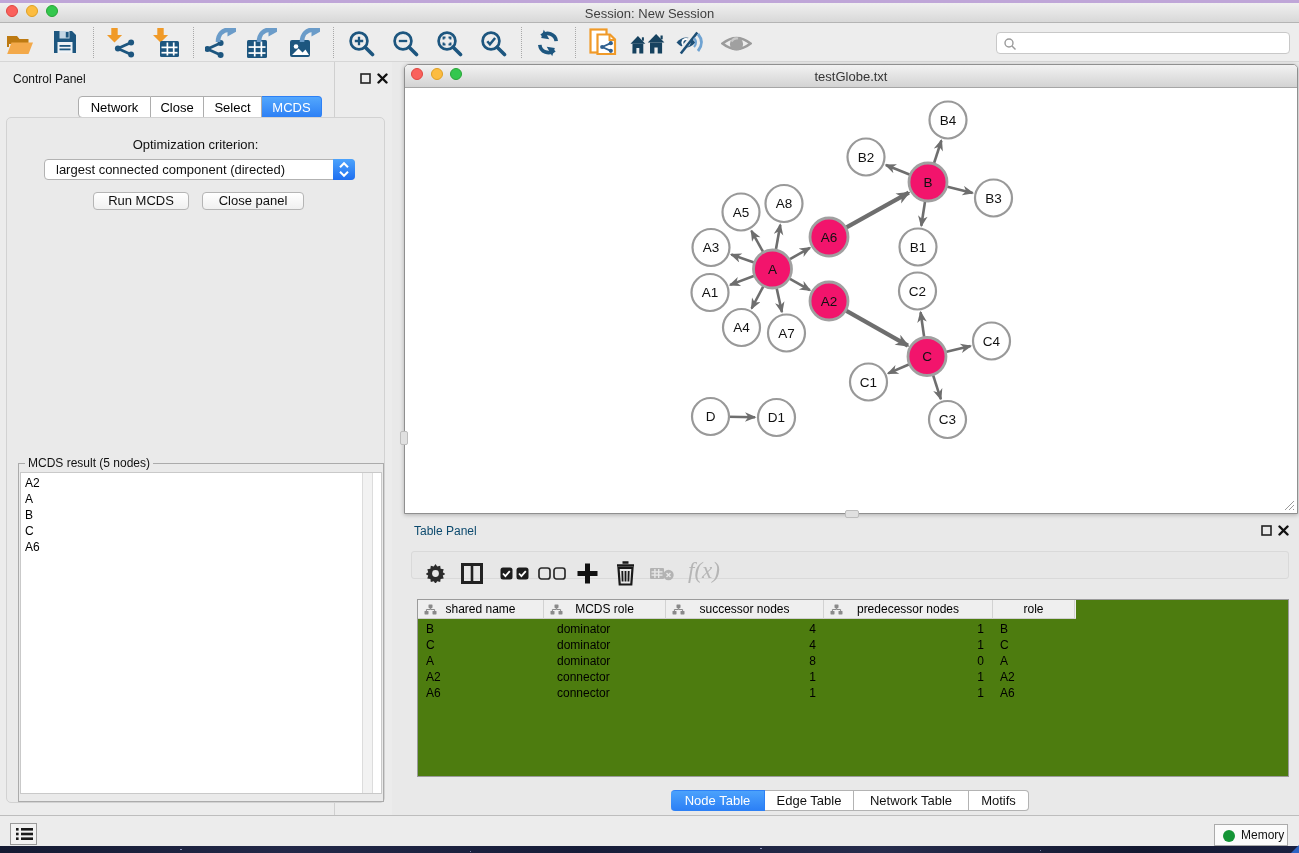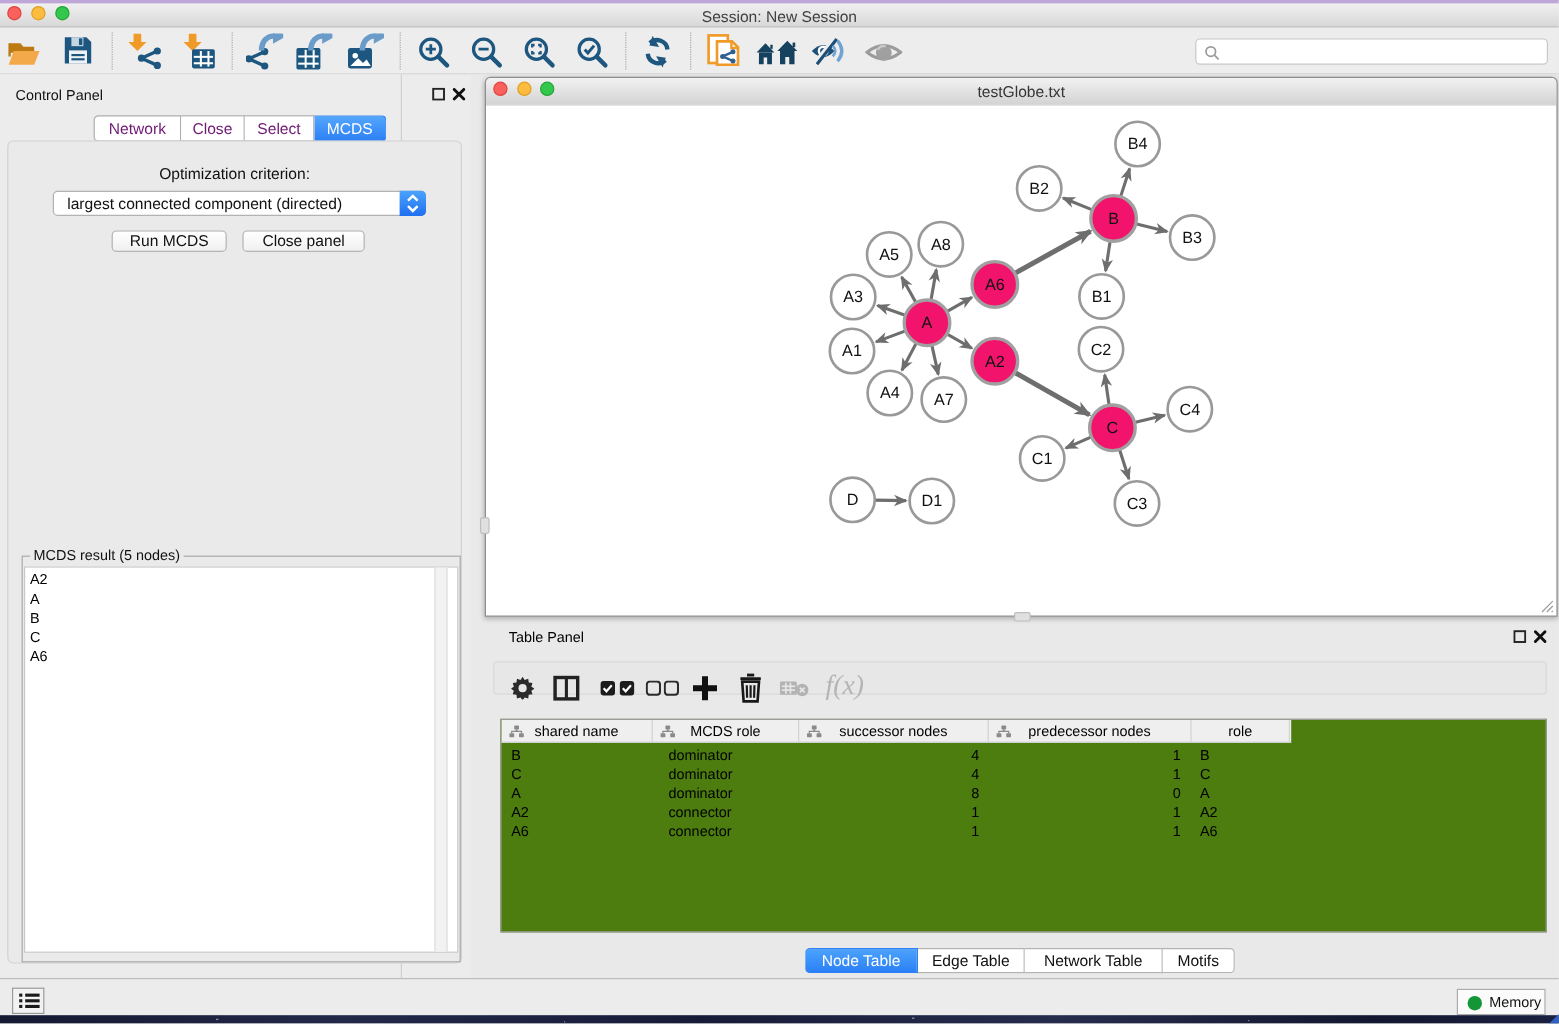--- a/index.html
+++ b/index.html
@@ -15,21 +15,21 @@
 #toolbar{left:0;top:23px;width:1299px;height:39px;background:#ededed;border-bottom:1px solid #d6d6d6}
 .sep{position:absolute;top:4px;height:31px;width:0;border-left:1px dotted #a9a9a9}
 .tbi{position:absolute;top:6px}
 #search{position:absolute;left:996px;top:9px;width:294px;height:22px;background:#fff;border:1px solid #c8c8c8;border-radius:4px}
 #search svg{position:absolute;left:6px;top:4px}
 
 #cp{left:0;top:62px;width:335px;height:753px;background:#ececec;border-right:1px solid #d0d0d0}
 #cp .hdr{position:absolute;left:13px;top:10px;font-size:12px;color:#111}
 .wbtn{position:absolute;top:11px;width:11px;height:11px}
 #tabs{position:absolute;left:78px;top:34px;height:22px;display:flex}
-#tabs .tab{height:22px;line-height:21px;font-size:13px;color:#701a75;background:#fff;border:1px solid #adadad;border-left:none;text-align:center}
+#tabs .tab{height:22px;line-height:21px;font-size:13px;color:#000000;background:#fff;border:1px solid #adadad;border-left:none;text-align:center}
 #tabs .tab:first-child{border-left:1px solid #adadad;border-radius:4px 0 0 4px}
 #tabs .tab.sel{background:linear-gradient(#53a7fd,#2d80f5);color:#fff;border-color:#2d80f5;border-radius:0 4px 4px 0}
 #cpanel{position:absolute;left:6px;top:55px;width:379px;height:686px;background:#eaeaea;border:1px solid #d2d2d2;border-radius:5px}
 #optlabel{position:absolute;left:0;width:100%;top:19px;text-align:center;font-size:13px;color:#111}
 #combo{position:absolute;left:37px;top:41px;width:311px;height:21px;background:#fff;border:1px solid #b2b2b2;border-radius:4px;font-size:13px;color:#111;line-height:19px;padding-left:11px}
 #combo .cap{position:absolute;right:-1px;top:-1px;width:22px;height:21px;border-radius:0 4px 4px 0;background:linear-gradient(#4ca3fc,#1f6ff0)}
 .btn{position:absolute;top:74px;height:18px;background:linear-gradient(#fff,#f0f0f0);border:1px solid #b5b5b5;border-radius:4px;font-size:13px;color:#111;text-align:center;line-height:16px}
 #fs{position:absolute;left:11px;top:345px;width:366px;height:339px;border:1px solid #ababab}
 #fs .leg{position:absolute;left:6px;top:-8px;background:#eaeaea;padding:0 3px;font-size:12px;color:#111}
 #fslist{position:absolute;left:1px;top:8px;width:362px;height:322px;background:#fff;border:1px solid #c9c9c9;font-size:12px;line-height:16px;padding:2px 0 0 4px;color:#000}
@@ -47,21 +47,21 @@
 #nw .bar .t{position:absolute;left:0;right:0;top:4px;text-align:center;font-size:13px;color:#353535}
 #nw .tl{top:6px}
 #graph{position:absolute;left:-1px;top:23px}
 #graph text{font-size:13.5px;fill:#111;text-anchor:middle;font-family:"Liberation Sans",sans-serif}
 #graph .e1{stroke:#6e6e6e;stroke-width:2.6}
 #graph .e2{stroke:#6e6e6e;stroke-width:4.2}
 #graph .nw{fill:#fff;stroke:#999;stroke-width:2.2}
 #graph .np{fill:#f2146c;stroke:#a0a0a0;stroke-width:2.8}
 
 #tp{position:absolute;left:11px;top:456px;width:896px;height:297px}
-#tp .hdr{position:absolute;left:21px;top:6px;font-size:12px;color:#000000}
+#tp .hdr{position:absolute;left:11px;top:6px;font-size:12px;color:#0c4a6e}
 #tptool{position:absolute;left:8px;top:33px;width:878px;height:28px;background:#e7e7e7;border:1px solid #d9d9d9;border-radius:3px}
 #tbl{position:absolute;left:14px;top:81px;width:872px;height:178px;background:#4d7c0f;border:1px solid #9b9b9b;font-size:12px;color:#000}
 #thead{position:absolute;left:0;top:0;width:658px;height:19px;background:#efefef;border-bottom:1px solid #cfcfcf;display:flex}
 #thead .hc{height:19px;border-right:1px solid #d2d2d2;position:relative;text-align:center;line-height:18px}
 .hicon{position:absolute;left:6px;top:4px;width:13px;height:11px}
 .rowtxt{position:absolute;font-size:12px;line-height:16px;white-space:pre}
 #btabs{position:absolute;left:268px;top:272px;display:flex;height:21px}
 #btabs .bt{height:21px;line-height:20px;font-size:13px;color:#111;background:#fff;border:1px solid #b3b3b3;border-left:none;text-align:center}
 #btabs .bt:first-child{border-radius:4px 0 0 4px;background:linear-gradient(#4ba2fc,#2c80f6);color:#fff;border-color:#2d80f5}
 #btabs .bt:last-child{border-radius:0 4px 4px 0}

